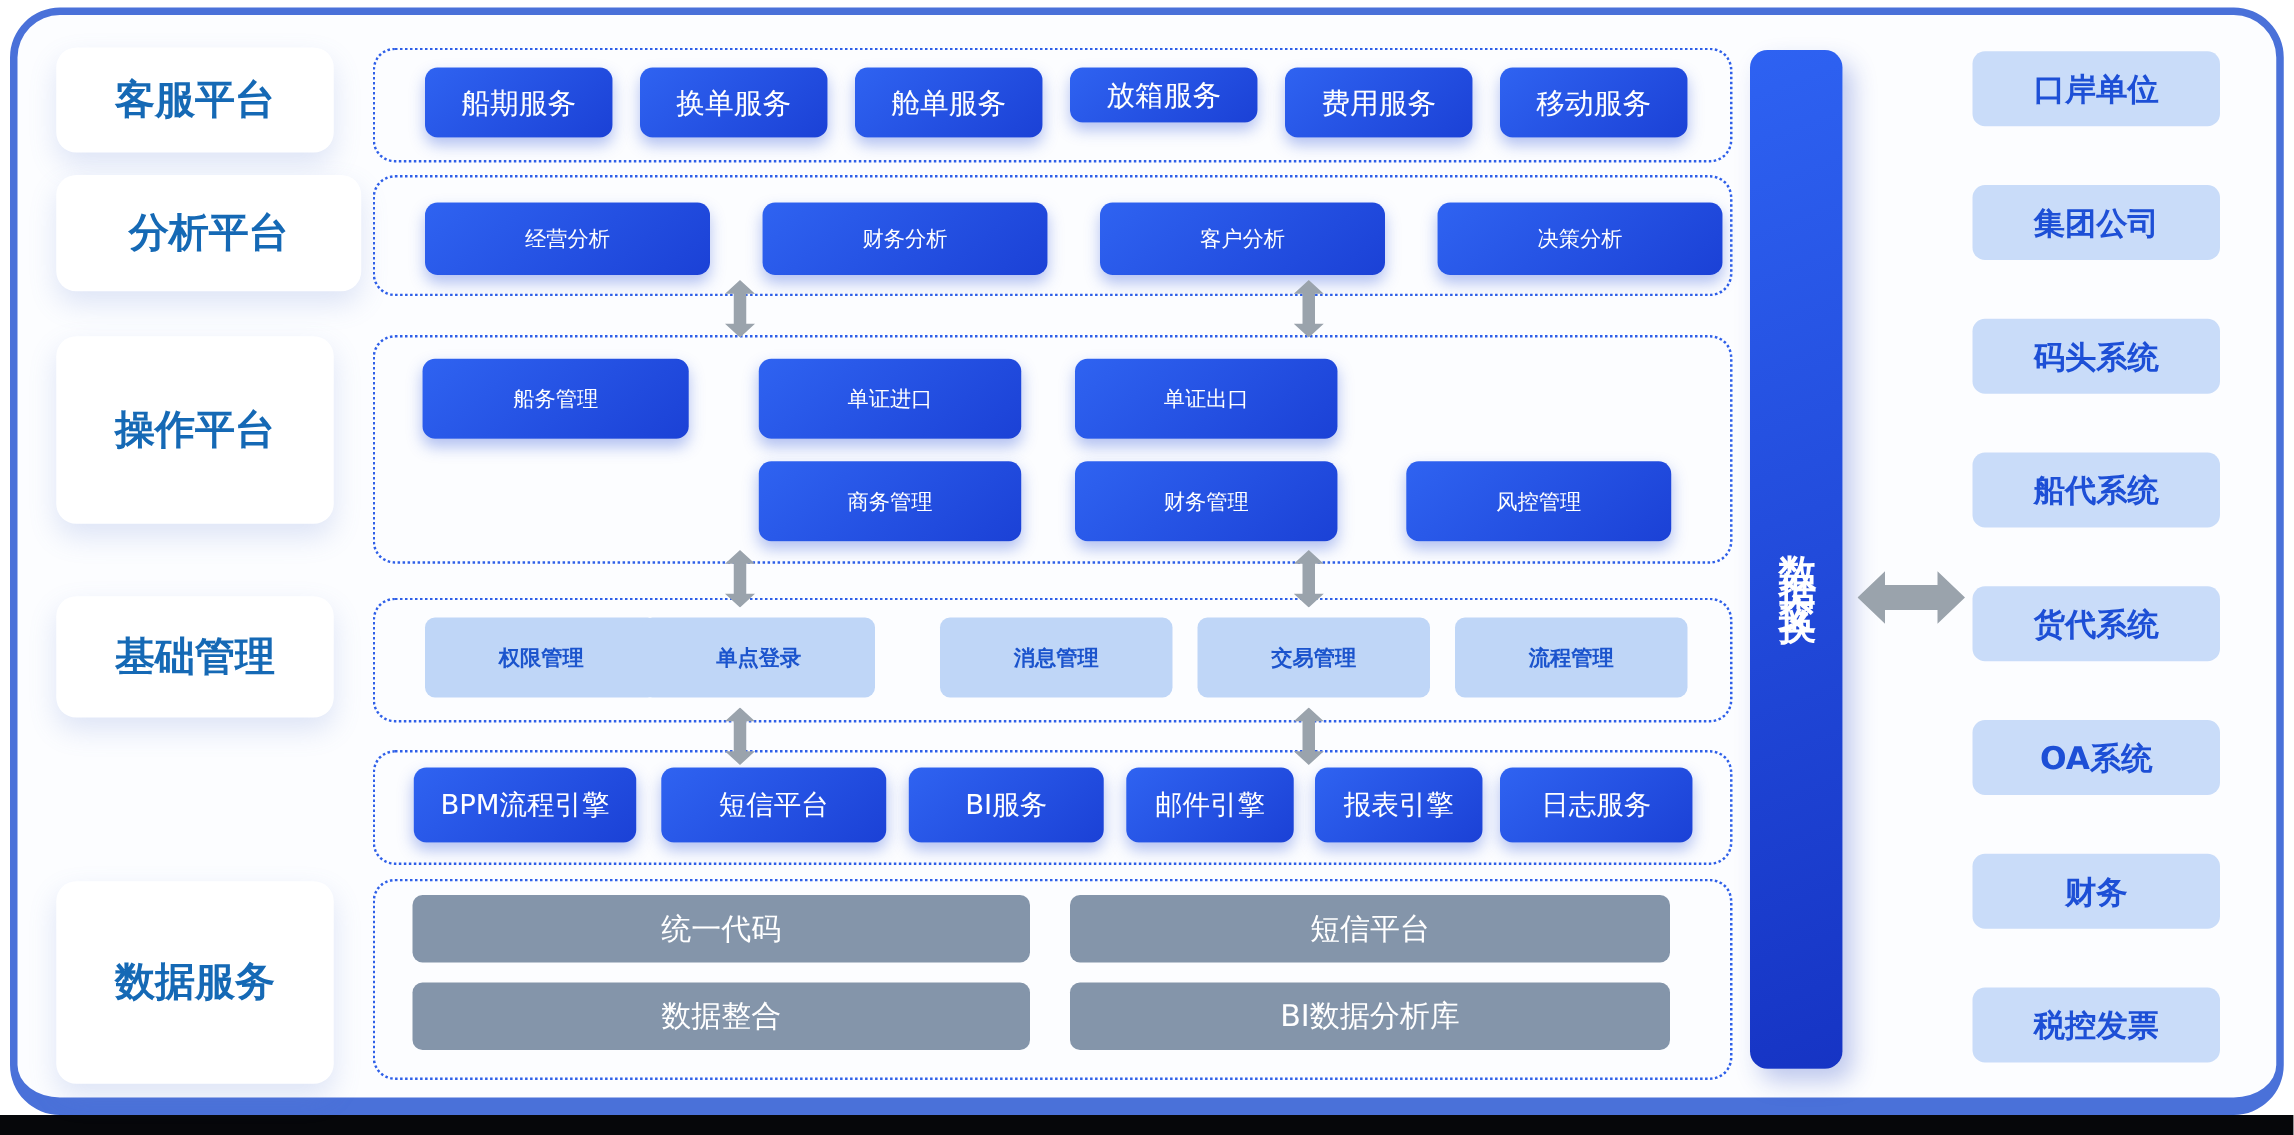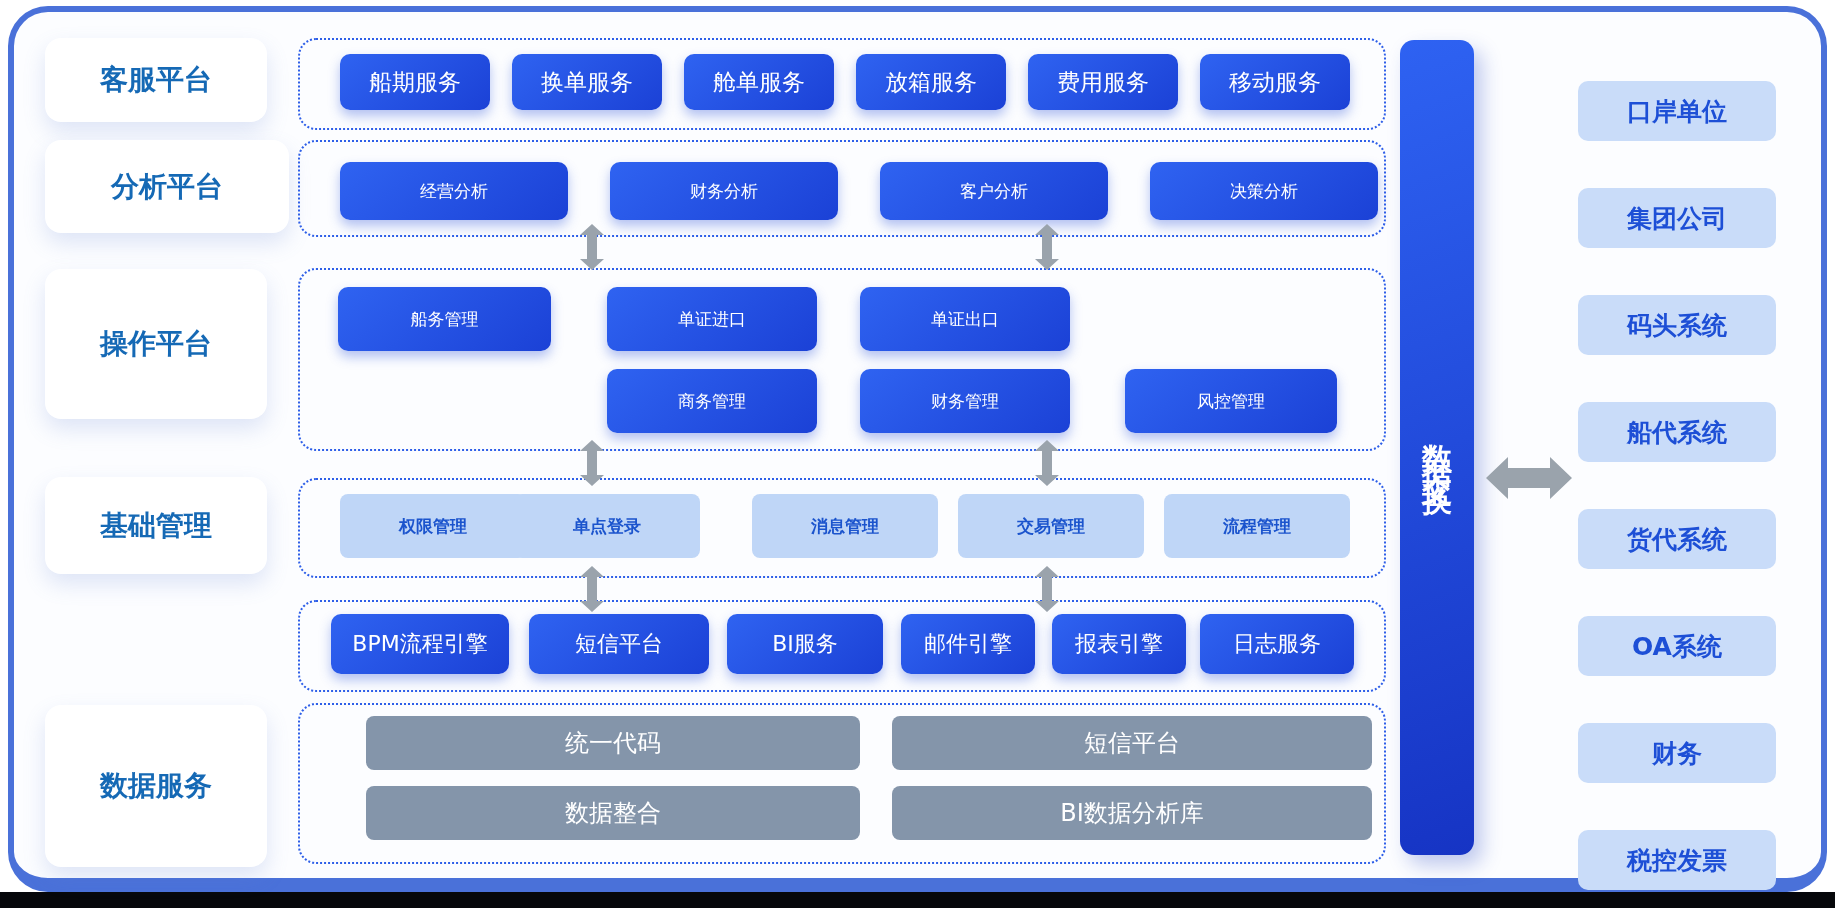--- a/index.html
+++ b/index.html
@@ -3,34 +3,34 @@
 <meta charset="utf-8">
 <style>
   html,body{margin:0;padding:0;background:#ffffff;}
   .canvas{position:relative;width:1835px;height:908px;background:#ffffff;overflow:hidden;
           font-family:"DejaVu Sans","Liberation Sans",sans-serif;}
   .bottom-strip{position:absolute;left:0;bottom:0;width:100%;height:16px;background:#06070a;}
   .frame{position:absolute;left:8px;top:6px;right:8px;bottom:16px;
          border:6px solid var(--frame,#4a71d9);border-bottom-width:14px;
          border-radius:40px;background:var(--panel,#fcfdff);}
   .label-box{position:absolute;background:#ffffff;border-radius:16px;display:flex;align-items:center;
-             justify-content:center;font-weight:bold;font-size:28px;color:var(--label-text,#1569b5);
+             justify-content:center;font-weight:bold;font-size:32px;color:var(--label-text,#1569b5);
              box-shadow:0 10px 22px rgba(98,128,208,.20);}
   .dotted{position:absolute;border:2px dotted var(--dotted,#2e5fe8);border-radius:18px;}
   .btn{position:absolute;display:flex;align-items:center;justify-content:center;color:#ffffff;
        background:linear-gradient(140deg,var(--btn-grad-a,#2f63f1),var(--btn-grad-b,#1b41d6));
        border-radius:10px;box-shadow:0 6px 12px rgba(40,80,215,.35);font-size:17px;}
   .fs23{font-size:23px;} .fs22{font-size:22px;}
   .light{background:var(--light-btn-bg,#bfd6f7);color:var(--light-btn-text,#1b54cd);font-weight:bold;
          box-shadow:none;border-radius:8px;font-family:Liberation Serif, serif;}
   .gbar{position:absolute;display:flex;align-items:center;justify-content:center;
-        background:var(--gray-bar,#8495aa);color:#ffffff;font-size:24px;border-radius:8px;margin-left:36px;}
+        background:var(--gray-bar,#8495aa);color:#ffffff;font-size:24px;border-radius:8px;}
   .ext{position:absolute;left:1578px;width:198px;height:60px;display:flex;align-items:center;
        justify-content:center;background:var(--ext-bg,#c9dcf9);color:var(--ext-text,#1d4fd6);
-       font-weight:bold;font-size:25px;border-radius:10px;margin-top:40px;}
+       font-weight:bold;font-size:25px;border-radius:10px;}
   .xbar{position:absolute;left:1400px;top:40px;width:74px;height:815px;border-radius:14px;
         background:linear-gradient(160deg,var(--xbar-a,#2e62f2),var(--xbar-b,#1634c4));
         display:flex;align-items:center;justify-content:center;
         box-shadow:8px 10px 20px rgba(30,60,190,.28);}
   .xbar span{writing-mode:vertical-rl;text-orientation:upright;color:#ffffff;font-weight:bold;
              font-size:30px;letter-spacing:14px;line-height:1;}
   .varrow,.harrow{position:absolute;}
   .varrow path,.harrow path{fill:var(--arrow,#9aa3ac);}
 </style>
 </head>
@@ -49,21 +49,21 @@
   <div class="dotted" style="left:298px;top:38px;width:1084px;height:88px"></div>
   <div class="dotted" style="left:298px;top:140px;width:1084px;height:93px"></div>
   <div class="dotted" style="left:298px;top:268px;width:1084px;height:179px"></div>
   <div class="dotted" style="left:298px;top:478px;width:1084px;height:96px"></div>
   <div class="dotted" style="left:298px;top:600px;width:1084px;height:88px"></div>
   <div class="dotted" style="left:298px;top:703px;width:1084px;height:157px"></div>
 
   <div class="btn fs23" style="left:340px;top:54px;width:150px;height:56px">船期服务</div>
   <div class="btn fs23" style="left:512px;top:54px;width:150px;height:56px">换单服务</div>
   <div class="btn fs23" style="left:684px;top:54px;width:150px;height:56px">舱单服务</div>
-  <div class="btn fs23" style="left:856px;top:54px;width:150px;height:56px">放箱服务</div>
+  <div class="btn fs23" style="left:856px;top:54px;width:150px;height:44px">放箱服务</div>
   <div class="btn fs23" style="left:1028px;top:54px;width:150px;height:56px">费用服务</div>
   <div class="btn fs23" style="left:1200px;top:54px;width:150px;height:56px">移动服务</div>
 
   <div class="btn" style="left:340px;top:162px;width:228px;height:58px">经营分析</div>
   <div class="btn" style="left:610px;top:162px;width:228px;height:58px">财务分析</div>
   <div class="btn" style="left:880px;top:162px;width:228px;height:58px">客户分析</div>
   <div class="btn" style="left:1150px;top:162px;width:228px;height:58px">决策分析</div>
 
   <div class="btn" style="left:338px;top:287px;width:213px;height:64px">船务管理</div>
   <div class="btn" style="left:607px;top:287px;width:210px;height:64px">单证进口</div>

